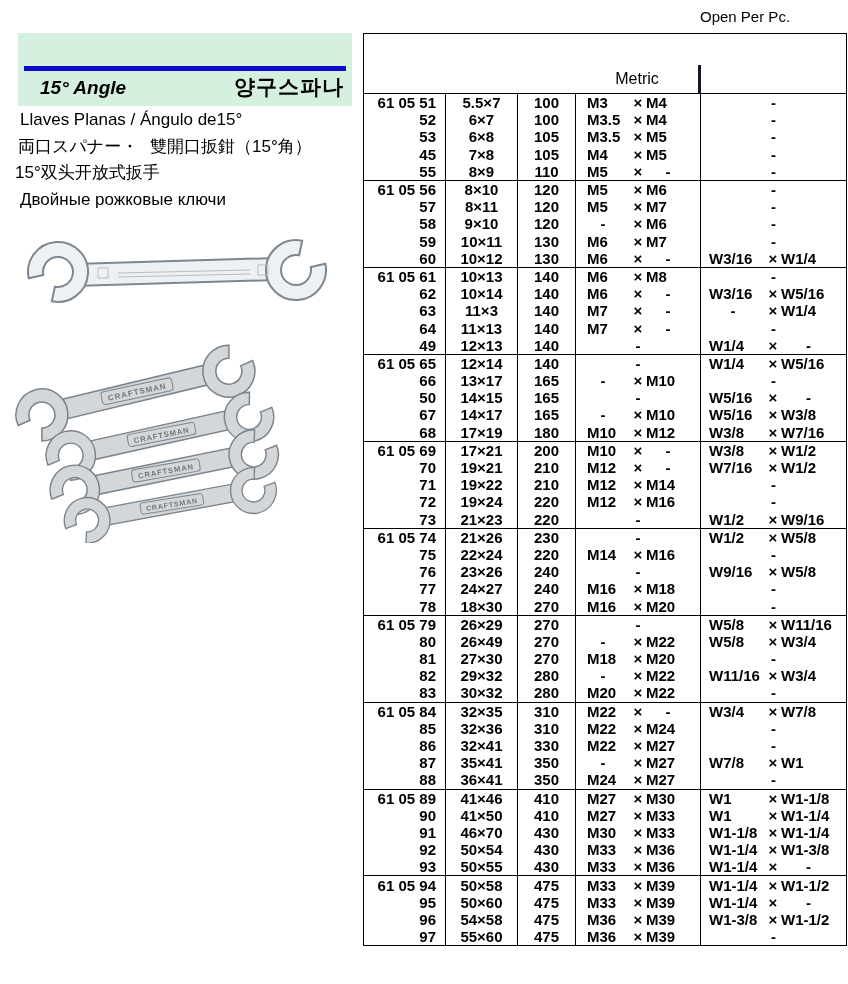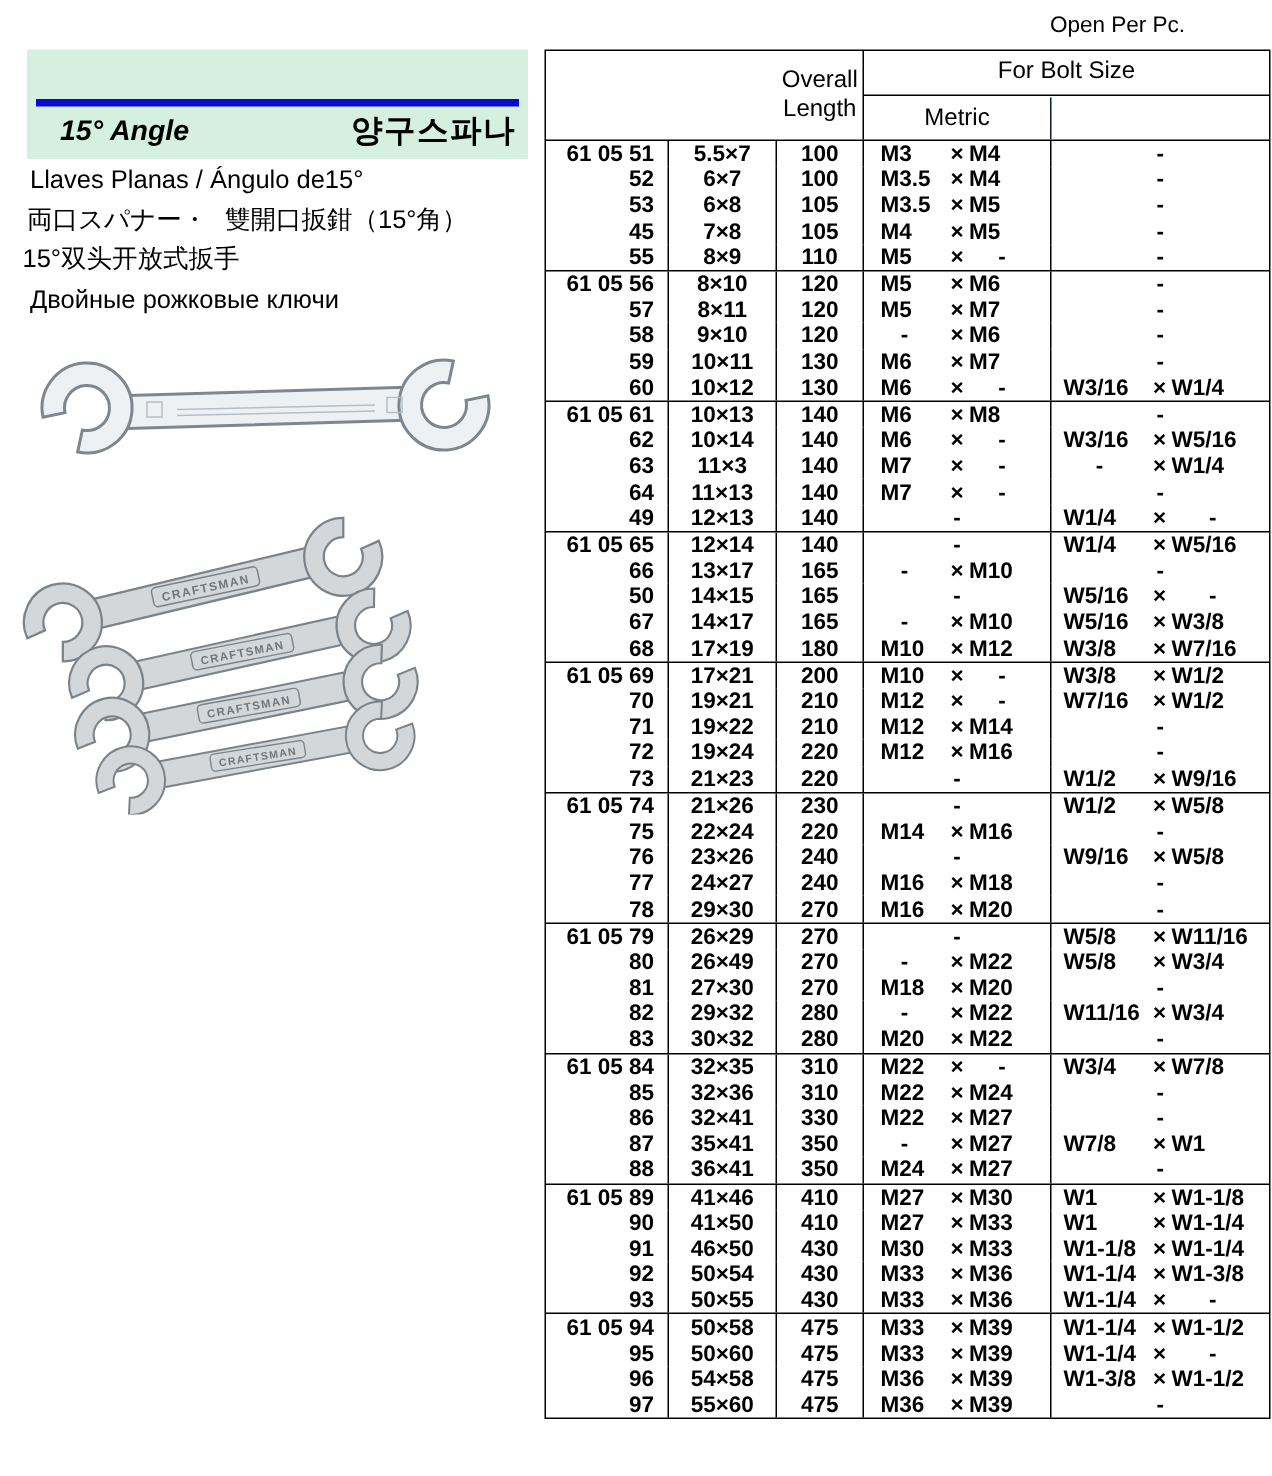--- a/index.html
+++ b/index.html
@@ -42,21 +42,21 @@
     border:1px solid #000;box-sizing:content-box;background:#fff;
     font-size:15px;
   }
   .thead{position:relative;height:59px;border-bottom:1px solid #000;font-size:16px;}
   .hcell{position:absolute;display:flex;align-items:center;justify-content:center;
          box-sizing:border-box;text-align:center;line-height:1.15;}
   .h-code{left:0;top:0;width:82px;height:59px;border-right:1px solid #000;}
   .h-opening{left:82px;top:0;width:72px;height:59px;border-right:1px solid #000;flex-direction:column;}
   .h-overall{left:154px;top:0;width:58px;height:59px;border-right:1px solid #000;flex-direction:column;}
   .h-bolt{left:212px;top:0;width:270px;height:30px;border-bottom:1px solid #000;}
-  .h-metric{left:212px;top:31px;width:125px;height:28px;border-right:1px solid #0f172a;}
+  .h-metric{left:212px;top:31px;width:125px;height:28px;border-right:3px solid #0f172a;}
   .h-whit{left:337px;top:31px;width:145px;height:28px;}
   .tgroup{border-top:1px solid #000;}
   .tgroup:first-child{border-top:none;}
   .trow{display:grid;grid-template-columns:82px 72px 58px 125px 145px;height:17.2px;}
   .cell{height:100%;display:flex;align-items:center;box-sizing:border-box;
         border-right:1px solid #000;overflow:hidden;font-weight:bold;}
   .cell:last-child{border-right:none;}
   .code{justify-content:flex-end;padding-right:9px;}
   .num{justify-content:center;}
   .bolt{justify-content:flex-start;}
@@ -121,25 +121,20 @@
   <g font-size="8" fill="#6f777e" text-anchor="middle" font-weight="bold" letter-spacing="1">
     <text transform="translate(14,80) rotate(-12)" x="122" y="2">CRAFTSMAN</text>
     <text transform="translate(44,120) rotate(-11) scale(0.95)" x="122" y="2">CRAFTSMAN</text>
     <text transform="translate(48,154) rotate(-10) scale(0.95)" x="122" y="2">CRAFTSMAN</text>
     <text transform="translate(62,184) rotate(-9) scale(0.88)" x="122" y="2">CRAFTSMAN</text>
   </g>
 </svg>
 
 <div class="spec-table">
   <div class="thead">
-    <div class="hcell h-overall">
-      <span>Overall</span>
-      <span>Length</span>
-    </div>
-    <div class="hcell h-bolt">For Bolt Size</div>
     <div class="hcell h-metric">Metric</div>
   </div>
   <div>
       <div class="tgroup">
         <div class="trow">
           <div class="cell code">61 05 51</div>
           <div class="cell num">5.5×7</div>
           <div class="cell num">100</div>
           <div class="cell bolt metric">
             <div class="v1" style="display: inline-block;">M3</div>
@@ -489,21 +484,21 @@
           <div class="cell num">240</div>
           <div class="cell bolt metric">
             <div class="v1" style="display: inline-block;">M16</div>
             <div class="vx" style="display: inline-block;">×</div>
             <div class="v2" style="display: inline-block;">M18</div>
           </div>
           <div class="cell bolt whit dashonly">-</div>
         </div>
         <div class="trow">
           <div class="cell code">78</div>
-          <div class="cell num">29×30</div>
+          <div class="cell num">18×30</div>
           <div class="cell num">270</div>
           <div class="cell bolt metric">
             <div class="v1" style="display: inline-block;">M16</div>
             <div class="vx" style="display: inline-block;">×</div>
             <div class="v2" style="display: inline-block;">M20</div>
           </div>
           <div class="cell bolt whit dashonly">-</div>
         </div>
       </div>
       <div class="tgroup">
@@ -662,21 +657,21 @@
             <div class="v2" style="display: inline-block;">M33</div>
           </div>
           <div class="cell bolt whit">
             <div class="v1" style="display: inline-block;">W1</div>
             <div class="vx" style="display: inline-block;">×</div>
             <div class="v2" style="display: inline-block;">W1-1/4</div>
           </div>
         </div>
         <div class="trow">
           <div class="cell code">91</div>
-          <div class="cell num">46×50</div>
+          <div class="cell num">46×70</div>
           <div class="cell num">430</div>
           <div class="cell bolt metric">
             <div class="v1" style="display: inline-block;">M30</div>
             <div class="vx" style="display: inline-block;">×</div>
             <div class="v2" style="display: inline-block;">M33</div>
           </div>
           <div class="cell bolt whit">
             <div class="v1" style="display: inline-block;">W1-1/8</div>
             <div class="vx" style="display: inline-block;">×</div>
             <div class="v2" style="display: inline-block;">W1-1/4</div>

